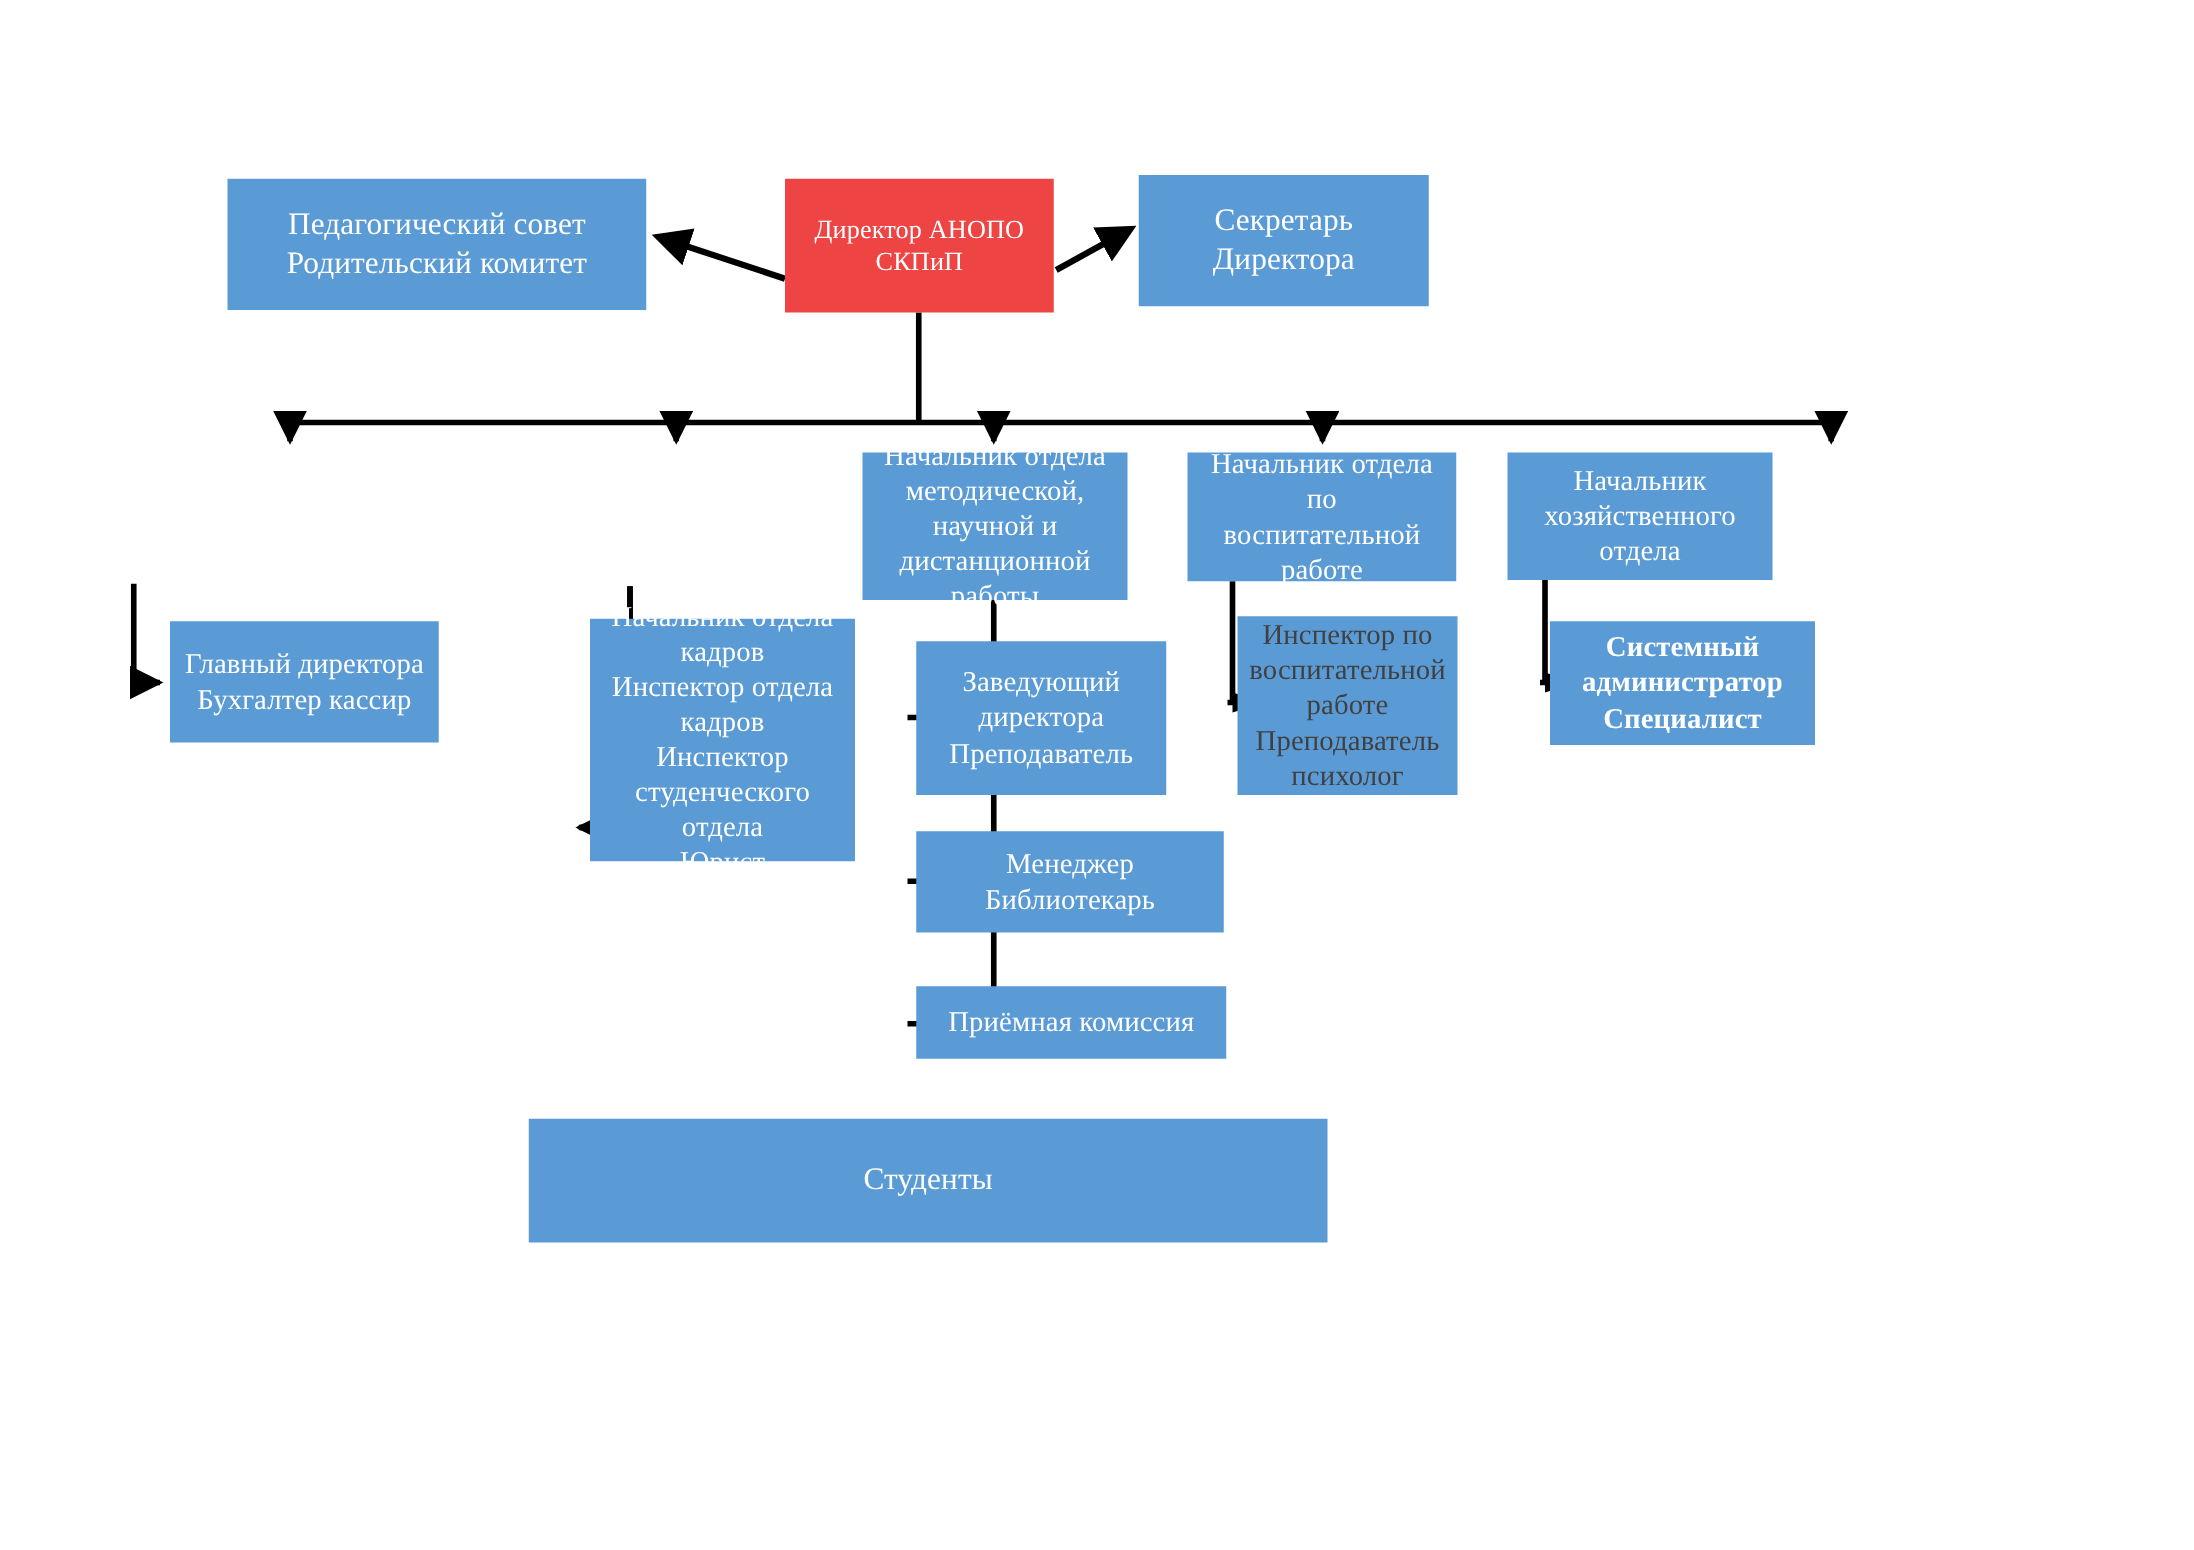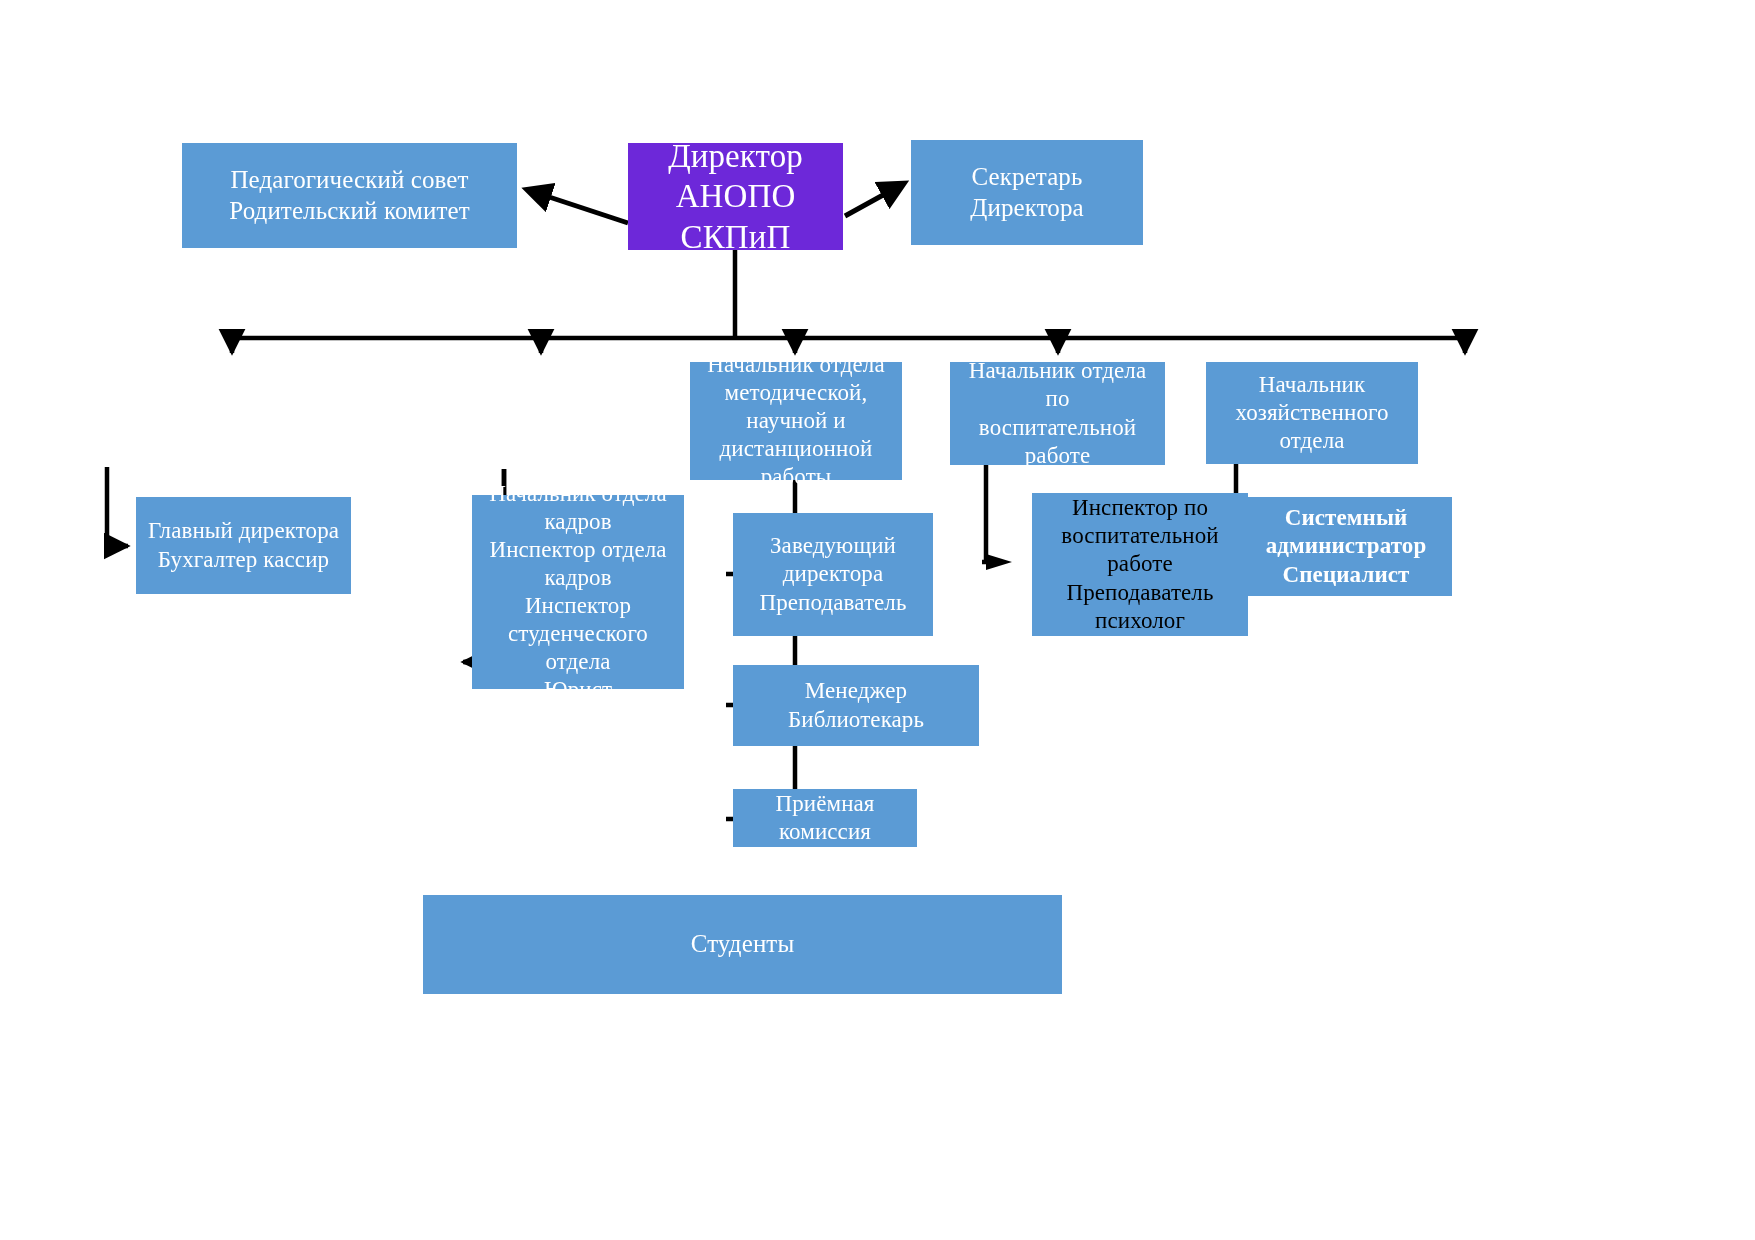--- a/index.html
+++ b/index.html
@@ -116,21 +116,21 @@
     <g>
       <path d="M986,554 L1012,562 L986,570 Z" fill="#000000"></path>
     </g>
     <g>
       <path d="M1236,538 L1262,546 L1236,554 Z" fill="#000000"></path>
     </g>
   </svg>
 
   <div class="node" style="left: 182px; top: 143px; width: 335px; height: 105px; font-size: 25px; background: rgb(91, 155, 213); color: rgb(255, 255, 255);">Педагогический совет
 Родительский комитет</div>
-  <div class="node" style="left: 628px; top: 143px; width: 215px; height: 107px; font-size: 33px; background: #6d28d9; color: rgb(255, 255, 255);">Директор АНОПО
+  <div class="node" style="left: 628px; top: 143px; width: 215px; height: 107px; font-size: 21px; background: #ef4444; color: rgb(255, 255, 255);">Директор АНОПО
 СКПиП</div>
   <div class="node" style="left: 911px; top: 140px; width: 232px; height: 105px; font-size: 25px; background: rgb(91, 155, 213); color: rgb(255, 255, 255);">Секретарь Директора</div>
   <div class="node" style="left: 136px; top: 497px; width: 215px; height: 97px; font-size: 23px; background: rgb(91, 155, 213); color: rgb(255, 255, 255);">Главный директора
 Бухгалтер кассир</div>
   <div class="node" style="left: 472px; top: 495px; width: 212px; height: 194px; font-size: 23px; background: rgb(91, 155, 213); color: rgb(255, 255, 255);">Начальник отдела
 кадров
 Инспектор отдела
 кадров
 Инспектор
 студенческого отдела
@@ -138,25 +138,25 @@
   <div class="node" style="left: 690px; top: 362px; width: 212px; height: 118px; font-size: 23px; background: rgb(91, 155, 213); color: rgb(255, 255, 255);">Начальник отдела
 методической,
 научной и
 дистанционной
 работы</div>
   <div class="node" style="left: 733px; top: 513px; width: 200px; height: 123px; font-size: 23px; background: rgb(91, 155, 213); color: rgb(255, 255, 255);">Заведующий
 директора
 Преподаватель</div>
   <div class="node" style="left: 733px; top: 665px; width: 246px; height: 81px; font-size: 23px; background: rgb(91, 155, 213); color: rgb(255, 255, 255);">Менеджер
 Библиотекарь</div>
-  <div class="node" style="left: 733px; top: 789px; width: 184px; height: 58px; font-size: 23px; background: rgb(91, 155, 213); color: rgb(255, 255, 255);">Приёмная комиссия</div>
+  <div class="node" style="left: 733px; top: 789px; width: 248px; height: 58px; font-size: 23px; background: rgb(91, 155, 213); color: rgb(255, 255, 255);">Приёмная комиссия</div>
   <div class="node" style="left: 950px; top: 362px; width: 215px; height: 103px; font-size: 23px; background: rgb(91, 155, 213); color: rgb(255, 255, 255);">Начальник отдела по
 воспитательной
 работе</div>
-  <div class="node" style="left: 1032px; top: 493px; width: 216px; height: 143px; font-size: 23px; background: rgb(91, 155, 213); color: #000000;">Инспектор по
+  <div class="node" style="left: 990px; top: 493px; width: 176px; height: 143px; font-size: 23px; background: rgb(91, 155, 213); color: #404040;">Инспектор по
 воспитательной
 работе
 Преподаватель
 психолог</div>
   <div class="node" style="left: 1206px; top: 362px; width: 212px; height: 102px; font-size: 23px; background: rgb(91, 155, 213); color: rgb(255, 255, 255);">Начальник
 хозяйственного
 отдела</div>
   <div class="node" style="left: 1240px; top: 497px; width: 212px; height: 99px; font-size: 23px; background: rgb(91, 155, 213); color: rgb(255, 255, 255); font-weight: bold;">Системный
 администратор
 Специалист</div>

